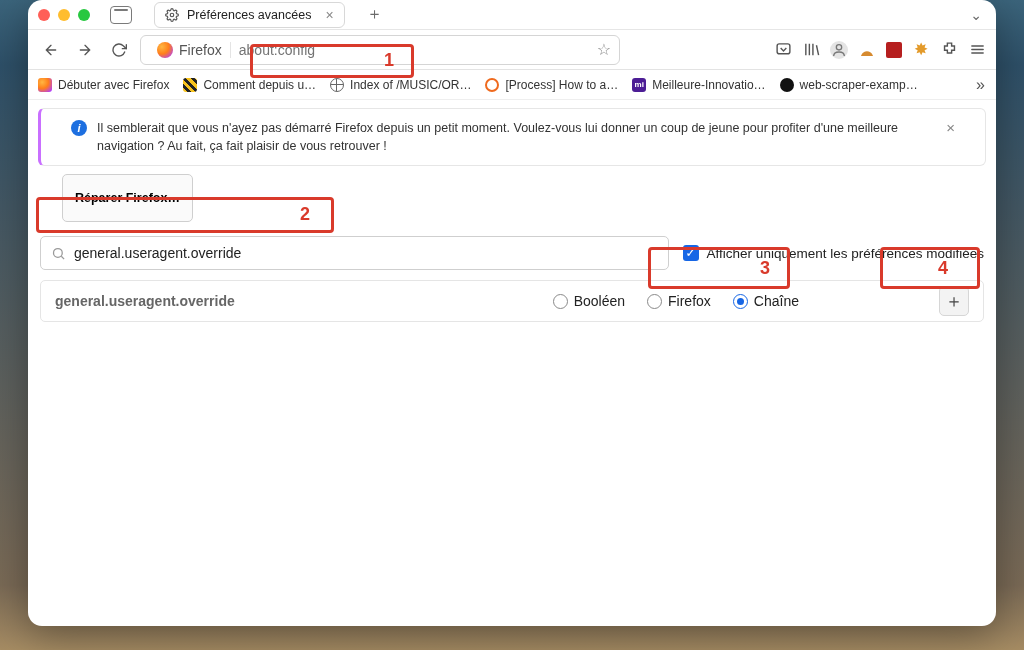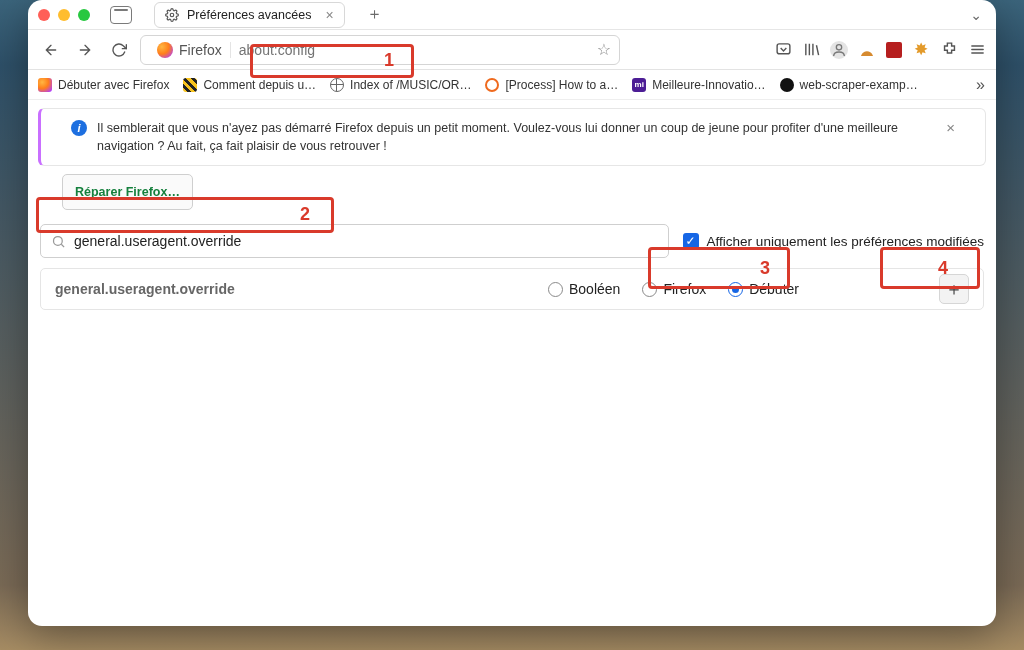--- a/index.html
+++ b/index.html
@@ -65,21 +65,21 @@
   .fv-orange{border:2px solid #ef6a1e;border-radius:50%;}
   .fv-mi{background:#4c1d95;color:#fff;font-size:8px;line-height:14px;text-align:center;font-weight:700;border-radius:3px;}
   .fv-gh{background:#111;border-radius:50%;}
   .bookmarks .more{margin-left:auto;color:#555;font-size:16px;letter-spacing:1px;}
   
   .infobar{margin:8px 10px 6px;border:1px solid #e6e6e6;border-left:3px solid #c96fff;border-radius:6px;padding:10px 30px;display:flex;gap:10px;align-items:flex-start;font-size:12.5px;color:#333;}
   .info-icon{width:16px;height:16px;border-radius:50%;background:#1d6fe0;position:relative;flex:0 0 16px;margin-top:1px;}
   .info-icon::after{content:"i";position:absolute;top:0;left:0;width:100%;text-align:center;color:#fff;font-weight:700;font-size:11px;line-height:16px;font-style:italic;}
   .infobar .txt{flex:1;line-height:1.45;}
   .infobar .close{color:#888;font-size:15px;cursor:pointer;}
-  .repair-btn{margin:2px 22px 10px 34px;display:inline-block;border:1px solid #cfcfcf;border-radius:5px;padding:10px 12px;font-size:12.5px;font-weight:600;color:#15803d;background:#fafafa;}
+  .repair-btn{margin:2px 22px 10px 34px;display:inline-block;border:1px solid #cfcfcf;border-radius:5px;padding:16px 12px;font-size:12.5px;font-weight:600;color:#000000;background:#fafafa;}
   
   .search-row{display:flex;align-items:center;gap:14px;padding:4px 12px 10px;}
   .search-box{flex:1;height:34px;border:1px solid #cfcfcf;border-radius:5px;display:flex;align-items:center;padding:0 10px;gap:8px;font-size:14px;}
   .search-box .mag{color:#999;}
   .chklabel{display:flex;align-items:center;gap:8px;font-size:13.5px;}
   .chkbox{width:16px;height:16px;border-radius:3px;background:#1666e5;display:flex;align-items:center;justify-content:center;color:#fff;font-size:12px;}
   
   .pref-row{margin:0 12px;border:1px solid #e5e5e5;border-radius:5px;height:42px;display:flex;align-items:center;padding:0 14px;gap:20px;font-size:14px;}
   .pref-name{font-weight:600;color:#666;}
   .pref-row .spacer{flex:1;}
@@ -245,21 +245,21 @@
       <label class="radio">
           <span class="radio-dot"></span>
           <span>Booléen</span>
         </label>
       <label class="radio">
           <span class="radio-dot"></span>
           <span>Firefox</span>
         </label>
       <label class="radio selected">
           <span class="radio-dot"></span>
-          <span>Débuter</span>
+          <span>Chaîne</span>
         </label>
     </div>
     <div style="width:100px"></div>
     <div class="add-btn">＋</div>
   </div>
 
   <div class="callout" style="left:222px;top:44px;width:164px;height:34px;"></div>
   <div class="callout-num" style="left:356px;top:50px;">1</div>
 
   <div class="callout" style="left:8px;top:197px;width:298px;height:36px;"></div>

